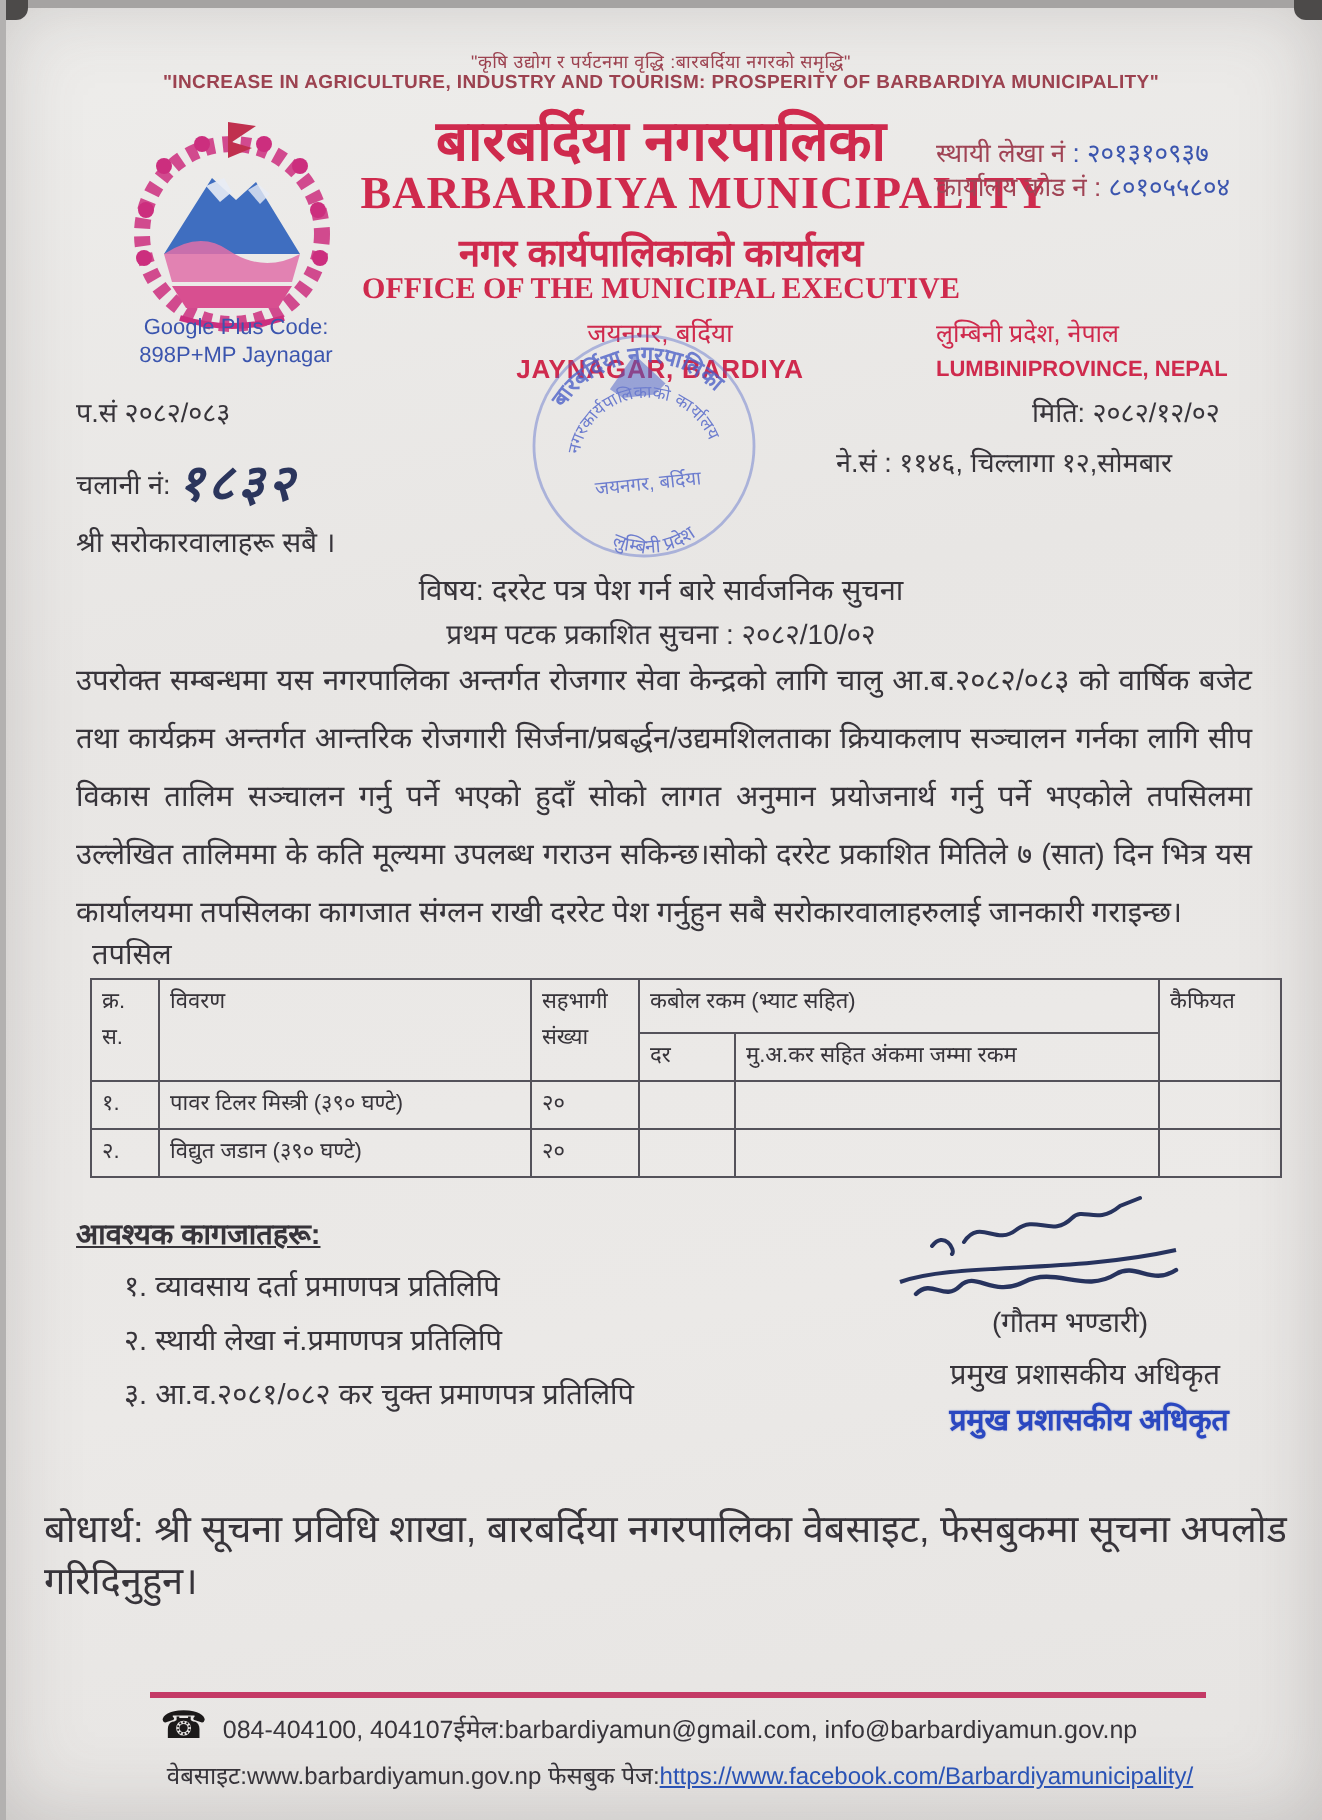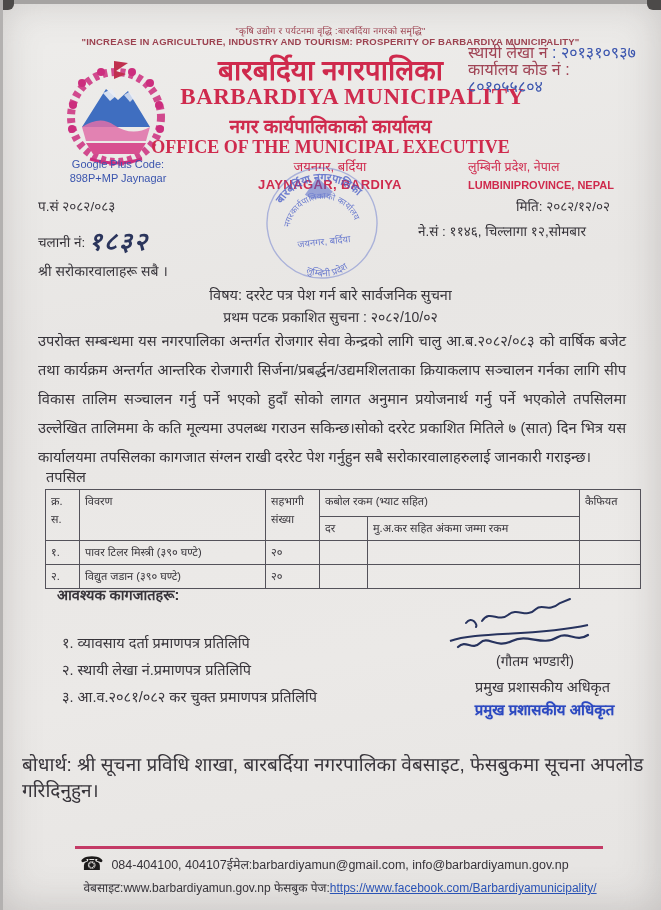--- a/index.html
+++ b/index.html
@@ -20,42 +20,42 @@
   .corner.tr{top:0;right:0;border-radius:0 0 0 6px;}
   .abs{position:absolute;}
   .ctr{left:0;right:0;text-align:center;}
   .red{color:#cf2a4d;}
   .darkred{color:#9c4250;}
   .slogan-np{top:24px;font-size:9px;letter-spacing:.3px;}
   .slogan-en{top:36px;font-size:9.5px;font-weight:bold;letter-spacing:.2px;}
   .title-np{top:50px;font-size:28px;font-weight:bold;}
   .title-en{top:84px;font-size:23px;font-weight:bold;font-family:Liberation Serif, serif;letter-spacing:.5px;margin-left:44px;}
   .office-np{top:113px;font-size:19px;font-weight:bold;}
-  .office-en{top:137px;font-size:18px;font-weight:bold;font-family:"Liberation Serif","DejaVu Serif",serif;}
-  .pan-block{top:44px;left:468px;width:180px;font-size:16px;line-height:17px;}
+  .office-en{top:137px;font-size:15px;font-weight:bold;font-family:"Liberation Serif","DejaVu Serif",serif;}
+  .pan-block{top:68px;left:468px;width:180px;font-size:13px;line-height:17px;}
   .pan-row .lbl{color:#a04455;}
   .pan-row .val{color:#3b55ae;}
   .place-block{top:158px;left:225px;width:210px;text-align:center;font-size:13px;line-height:18px;}
   .place-en{font-weight:bold;letter-spacing:.4px;}
   .prov-block{top:158px;left:468px;width:185px;font-size:12.5px;line-height:18px;}
   .prov-en{font-weight:bold;font-size:11px;}
   .plus-block{top:157px;left:48px;width:140px;text-align:center;font-size:11px;line-height:14px;color:#3b55ae;}
   .refno{top:197px;left:38px;font-size:13.5px;}
   .chalani{top:220px;left:38px;font-size:13.5px;}
   .chalani .hand{font-size:25px;color:#2b355c;font-weight:bold;font-style:italic;letter-spacing:2px;position:relative;top:3px;}
   .date-line{top:197px;left:477px;font-size:13.5px;margin-left:39px;}
   .ns-line{top:222px;left:418px;font-size:13.5px;}
   .salutation{top:261px;left:38px;font-size:14px;}
   .subject{top:284px;font-size:14.5px;}
   .published{top:307px;font-size:14px;}
   .body-par{top:327px;left:38px;width:588px;font-size:14.6px;line-height:29px;text-align:justify;}
   .tapasil{top:466px;left:46px;font-size:14.5px;}
   .dtable{position:absolute;top:489px;left:45px;border-collapse:collapse;table-layout:fixed;width:595px;font-size:11px;}
   .dtable td{border:1.3px solid #54525a;padding:2px 5px;vertical-align:top;line-height:18px;background:rgba(255,255,255,.06);}
-  .docs-title{top:584px;left:38px;font-size:14.5px;font-weight:bold;margin-left:19px;}
+  .docs-title{top:606px;left:38px;font-size:14.5px;font-weight:bold;text-decoration:underline;}
   .doc-item{left:62px;font-size:14.5px;}
   .sig-name{top:651px;left:455px;width:160px;text-align:center;font-size:14px;}
   .sig-desig{top:676px;left:455px;width:175px;text-align:center;font-size:14.5px;}
   .sig-stamp{top:699px;left:452px;width:185px;text-align:center;font-size:15px;font-weight:bold;color:#2b48c0;text-shadow:0 0 1px rgba(43,72,192,.4);}
   .cc-note{top:751px;left:22px;font-size:19px;}
   .foot-rule{top:846px;left:75px;width:528px;height:2.5px;background:#c43a66;}
   .foot-line1{top:856px;left:100px;width:480px;text-align:center;font-size:12.5px;}
   .foot-line2{top:879px;left:60px;width:560px;text-align:center;font-size:12px;}
   .fb-link{color:#2a53b5;text-decoration:underline;}
   .phone-ic{top:852px;left:80px;font-size:19px;color:#1c1a1a;}

